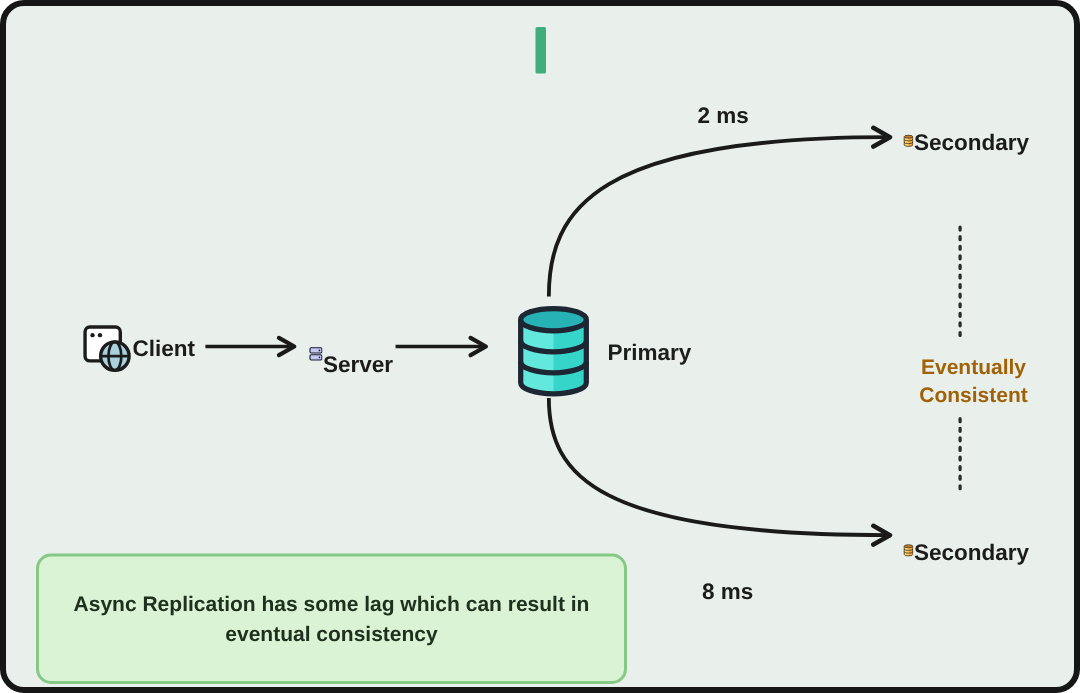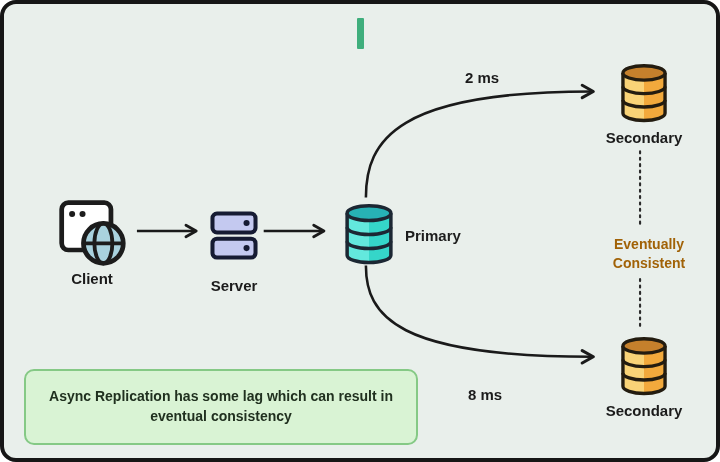--- a/index.html
+++ b/index.html
@@ -52,21 +52,21 @@
     letter-spacing: -0.3px;
     color: #161616;
   }
   .connectors {
     position: absolute; inset: 0;
     width: 100%; height: 100%;
     pointer-events: none;
   }
   .node {
     position: absolute;
-    display: flex; flex-direction: column; align-items: center;
+    display: flex; flex-direction: row; align-items: center;
   }
   .node-label {
     font-size: 15px; font-weight: 700; color: #1b1b1b;
     white-space: nowrap;
   }
   .node-client { left: 50px; top: 191px; width: 76px; }
   .node-client .node-label { margin-top: 1px; }
   .node-server { left: 202px; top: 206px; width: 56px; align-items: center; }
   .node-server .node-label { margin-top: 15px; }
   .cyl-primary { position: absolute; left: 337px; top: 196px; width: 56px; height: 70px; }
@@ -85,21 +85,21 @@
   .consistency-label {
     position: absolute;
     left: 596px; top: 231px; width: 98px;
     text-align: center;
     font-size: 14px; font-weight: 700; line-height: 1.35;
     color: #a16207;
   }
   .note-box {
     position: absolute;
     left: 20px; top: 365px;
-    width: 394px; height: 76px;
+    width: 394px; height: 87px;
     background: var(--note-bg);
     border: 2px solid var(--note-border);
     border-radius: 10px;
     display: flex; align-items: center; justify-content: center;
     text-align: center;
     padding: 4px 18px;
     font-size: 14px; font-weight: 700; line-height: 1.4;
     color: #20301f;
   }
   svg { display: block; }

